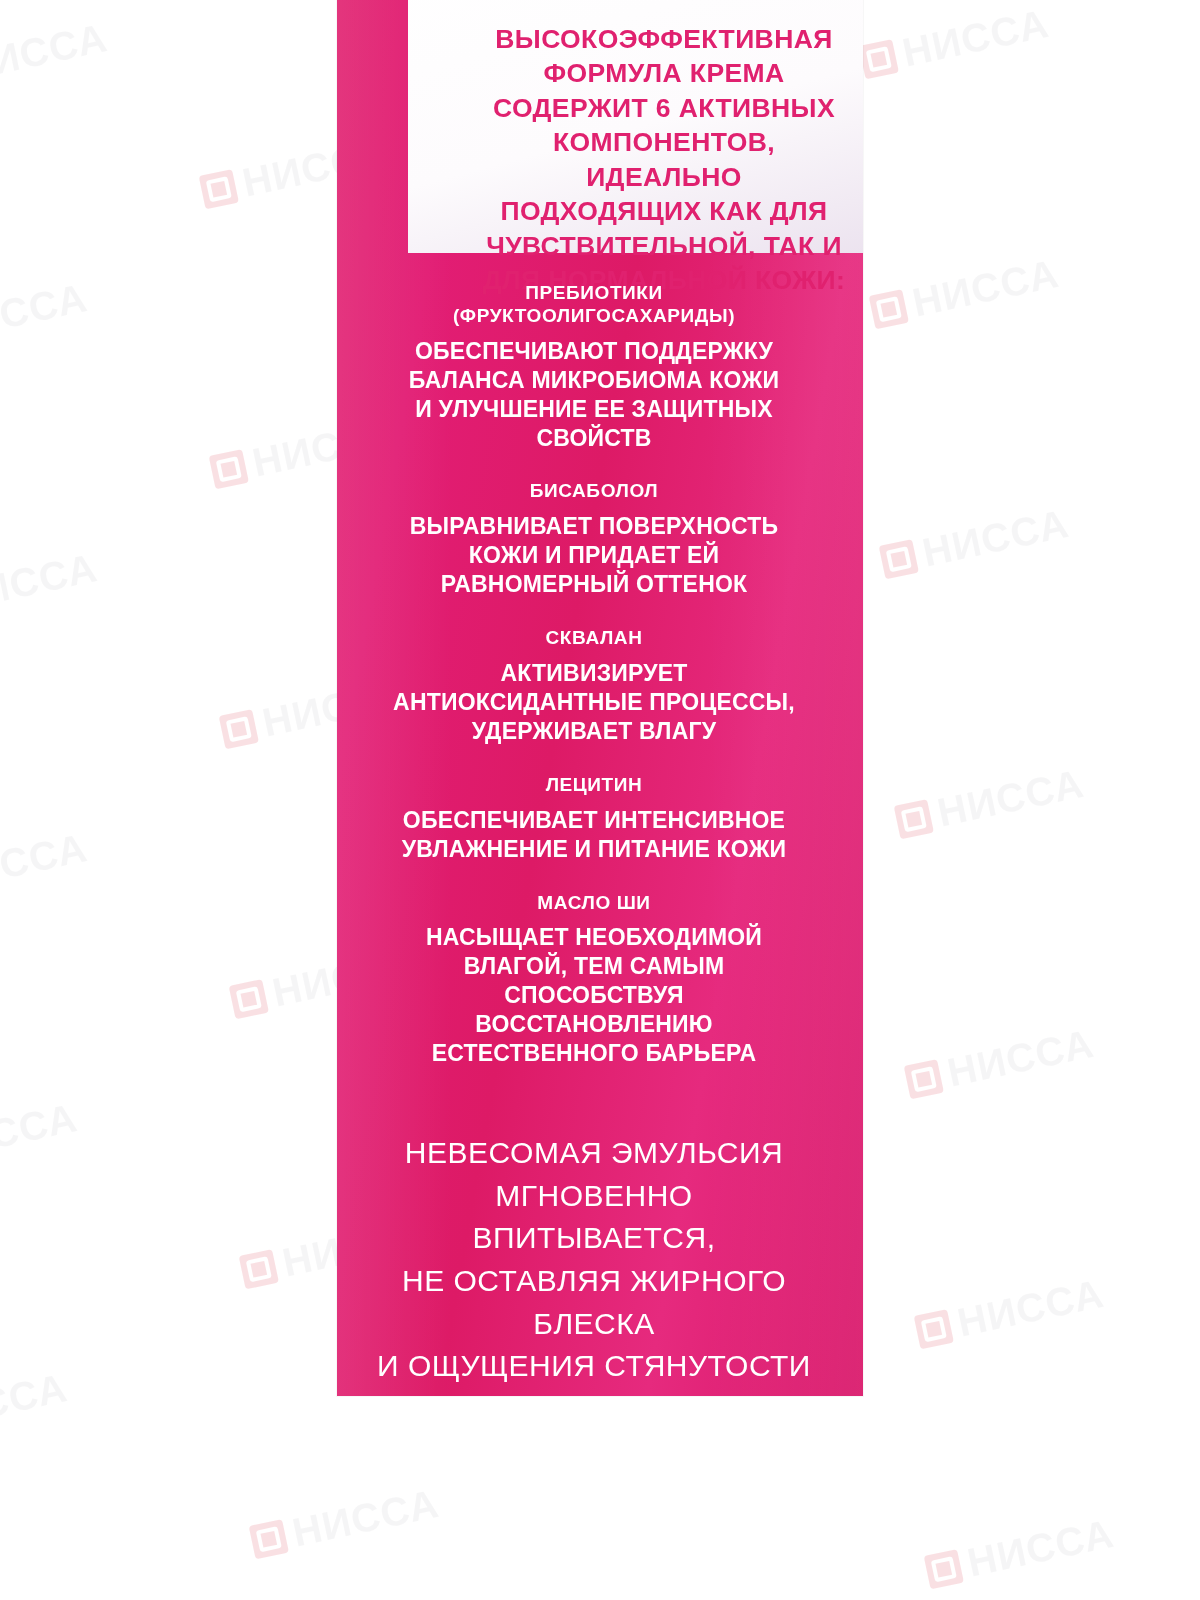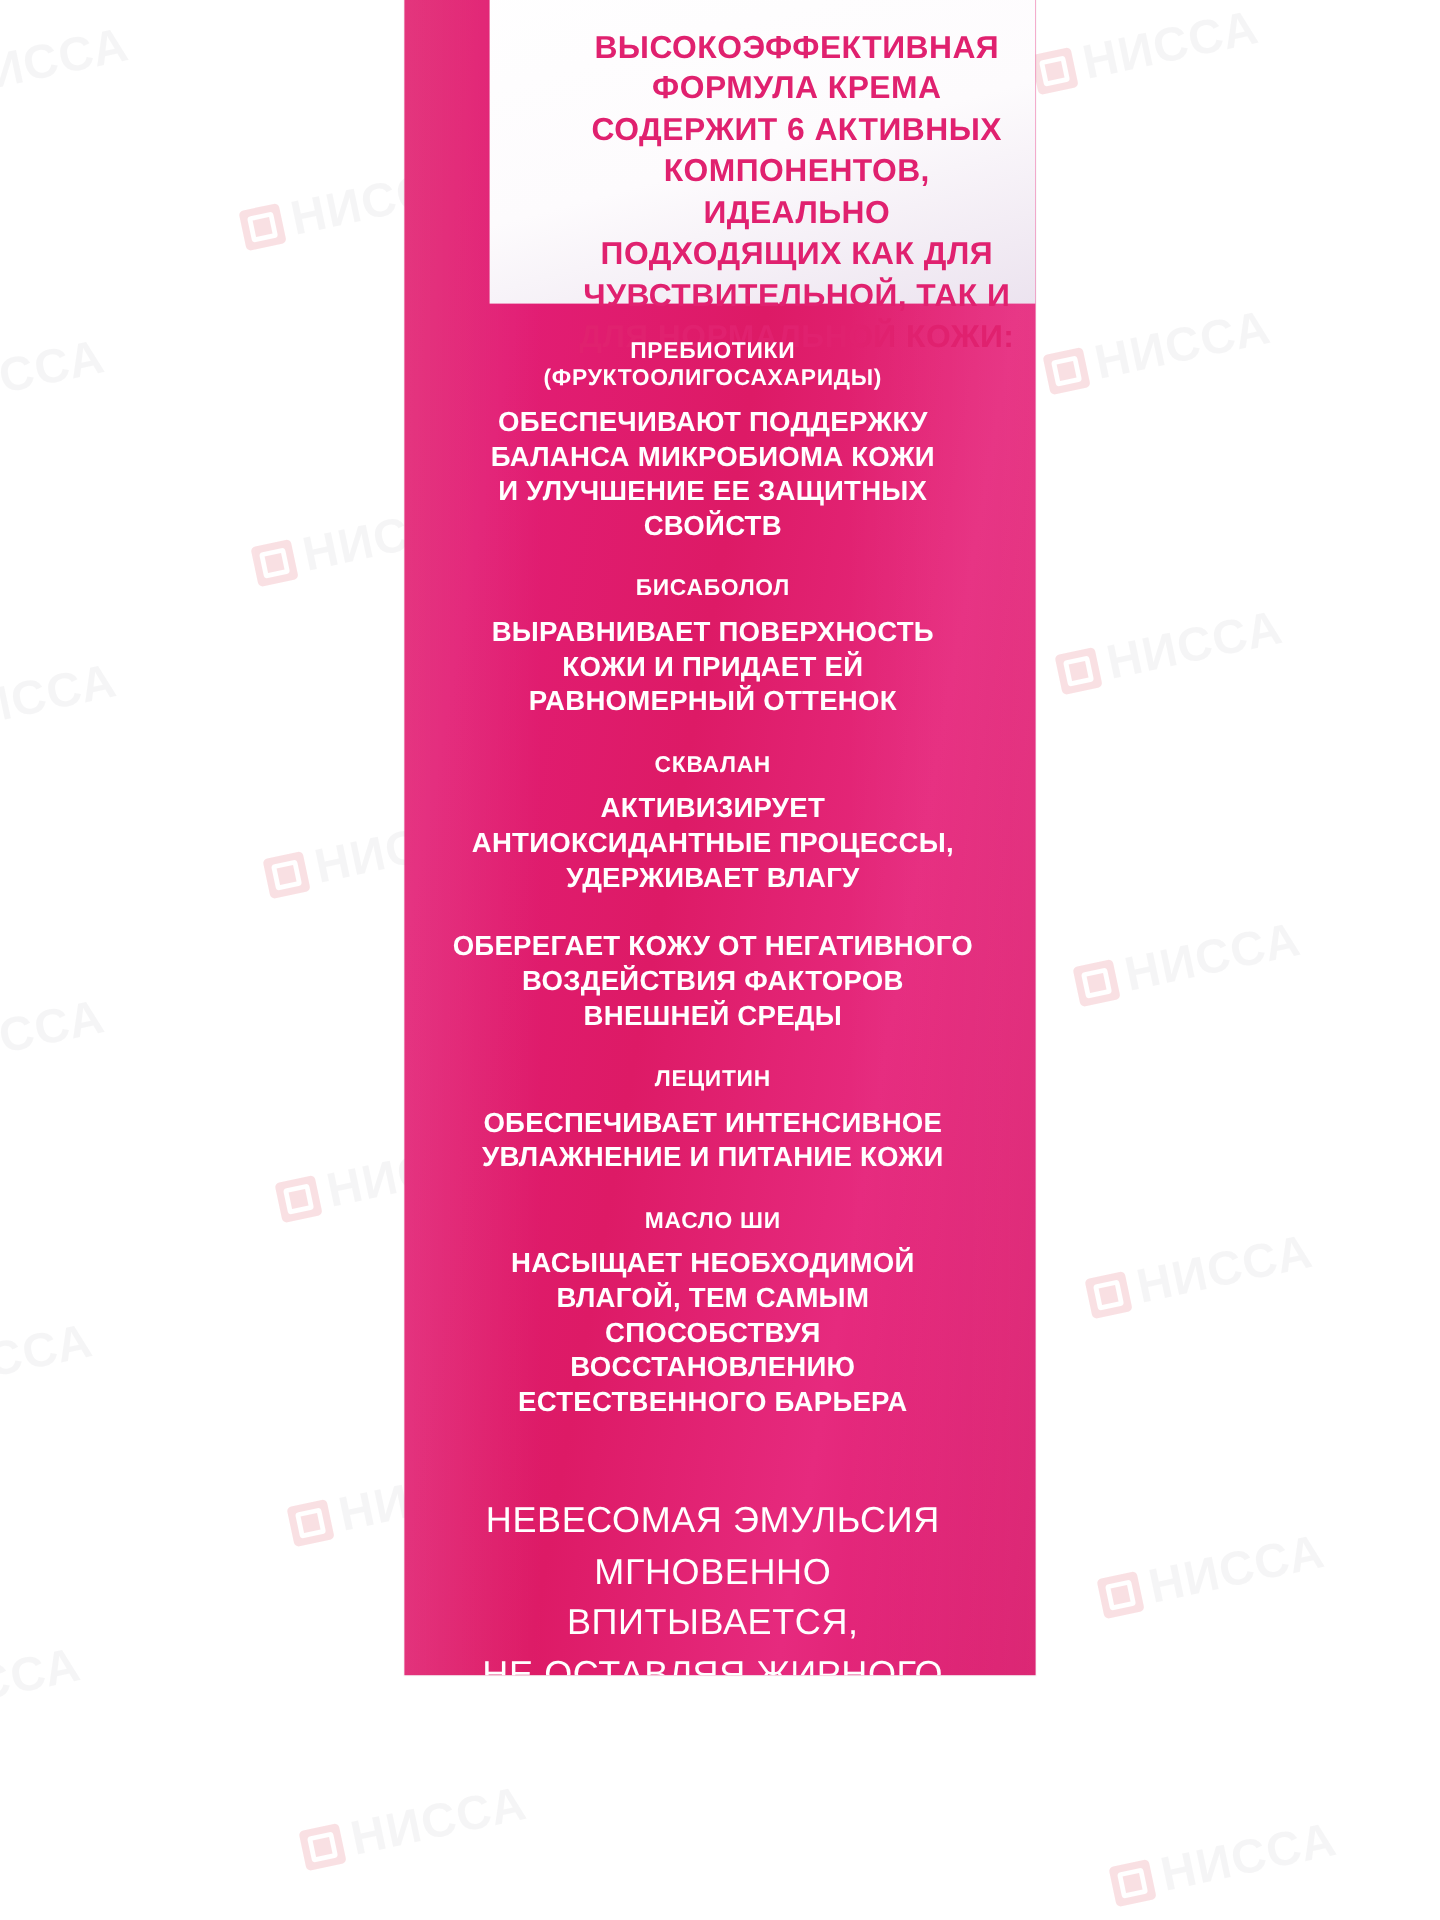--- a/index.html
+++ b/index.html
@@ -251,23 +251,20 @@
     </div>
 
     <div class="ingredient">
       <div class="ing-title">СКВАЛАН</div>
       <div class="ing-desc">АКТИВИЗИРУЕТ
 АНТИОКСИДАНТНЫЕ ПРОЦЕССЫ,
 УДЕРЖИВАЕТ ВЛАГУ</div>
     </div>
 
     <div class="ingredient">
-      <div class="ing-desc">ОБЕРЕГАЕТ КОЖУ ОТ НЕГАТИВНОГО
-ВОЗДЕЙСТВИЯ ФАКТОРОВ
-ВНЕШНЕЙ СРЕДЫ</div>
     </div>
 
     <div class="ingredient">
       <div class="ing-title">ЛЕЦИТИН</div>
       <div class="ing-desc">ОБЕСПЕЧИВАЕТ ИНТЕНСИВНОЕ
 УВЛАЖНЕНИЕ И ПИТАНИЕ КОЖИ</div>
     </div>
 
     <div class="ingredient">
       <div class="ing-title">МАСЛО ШИ</div>

